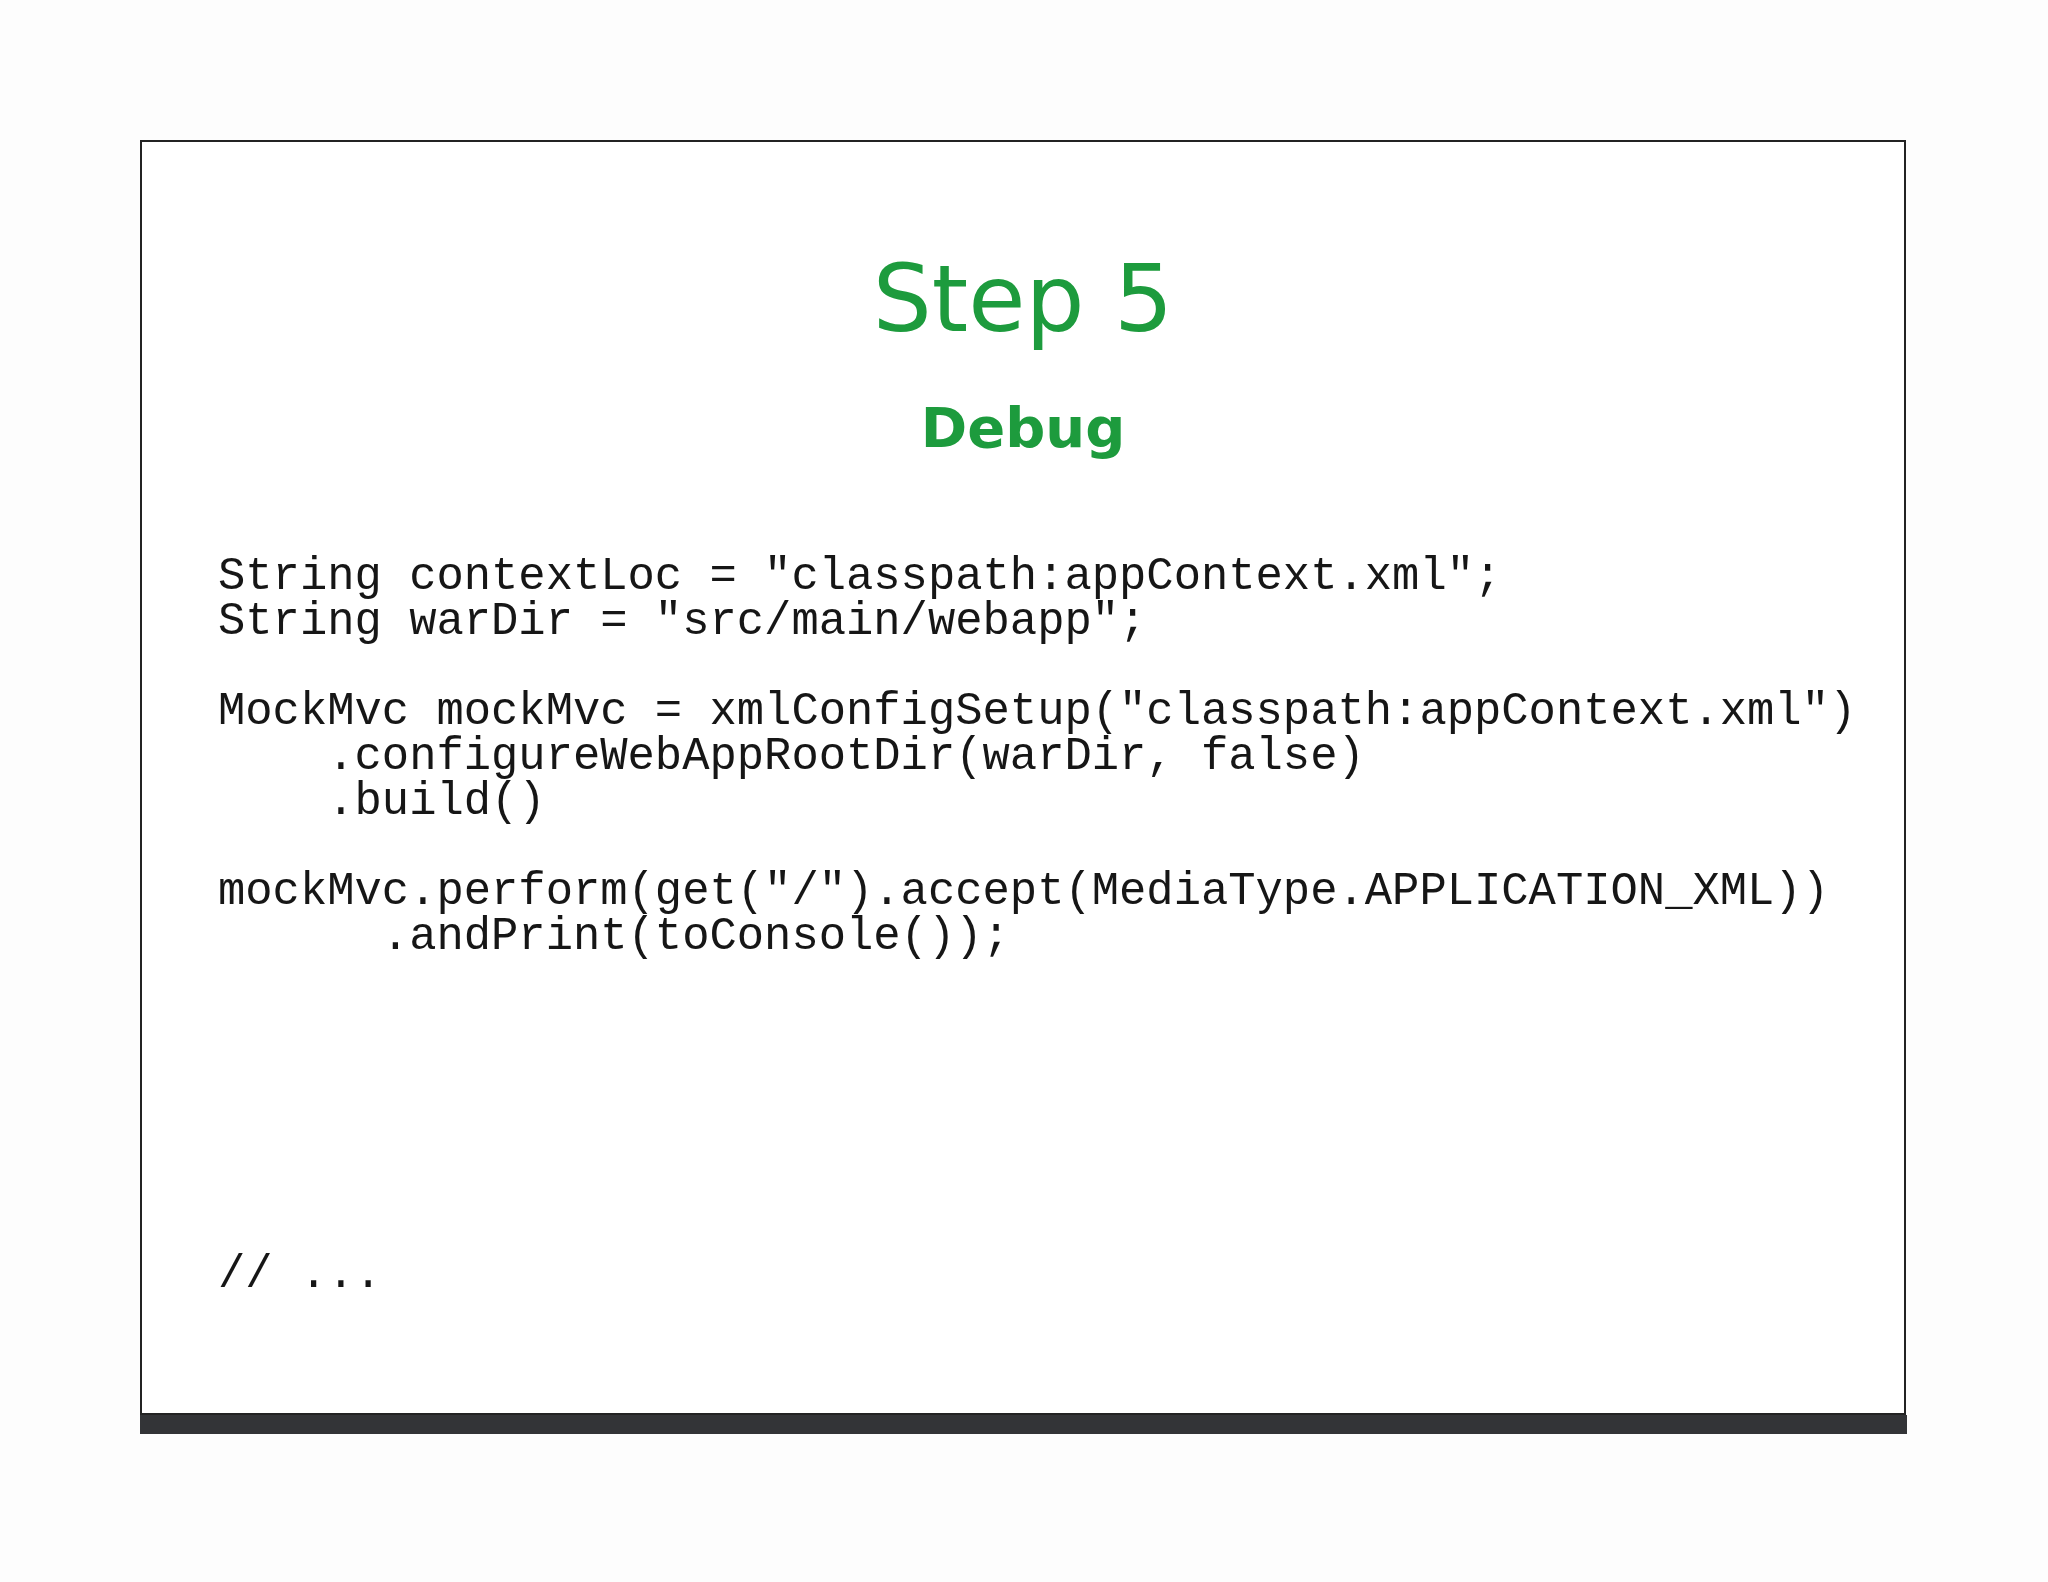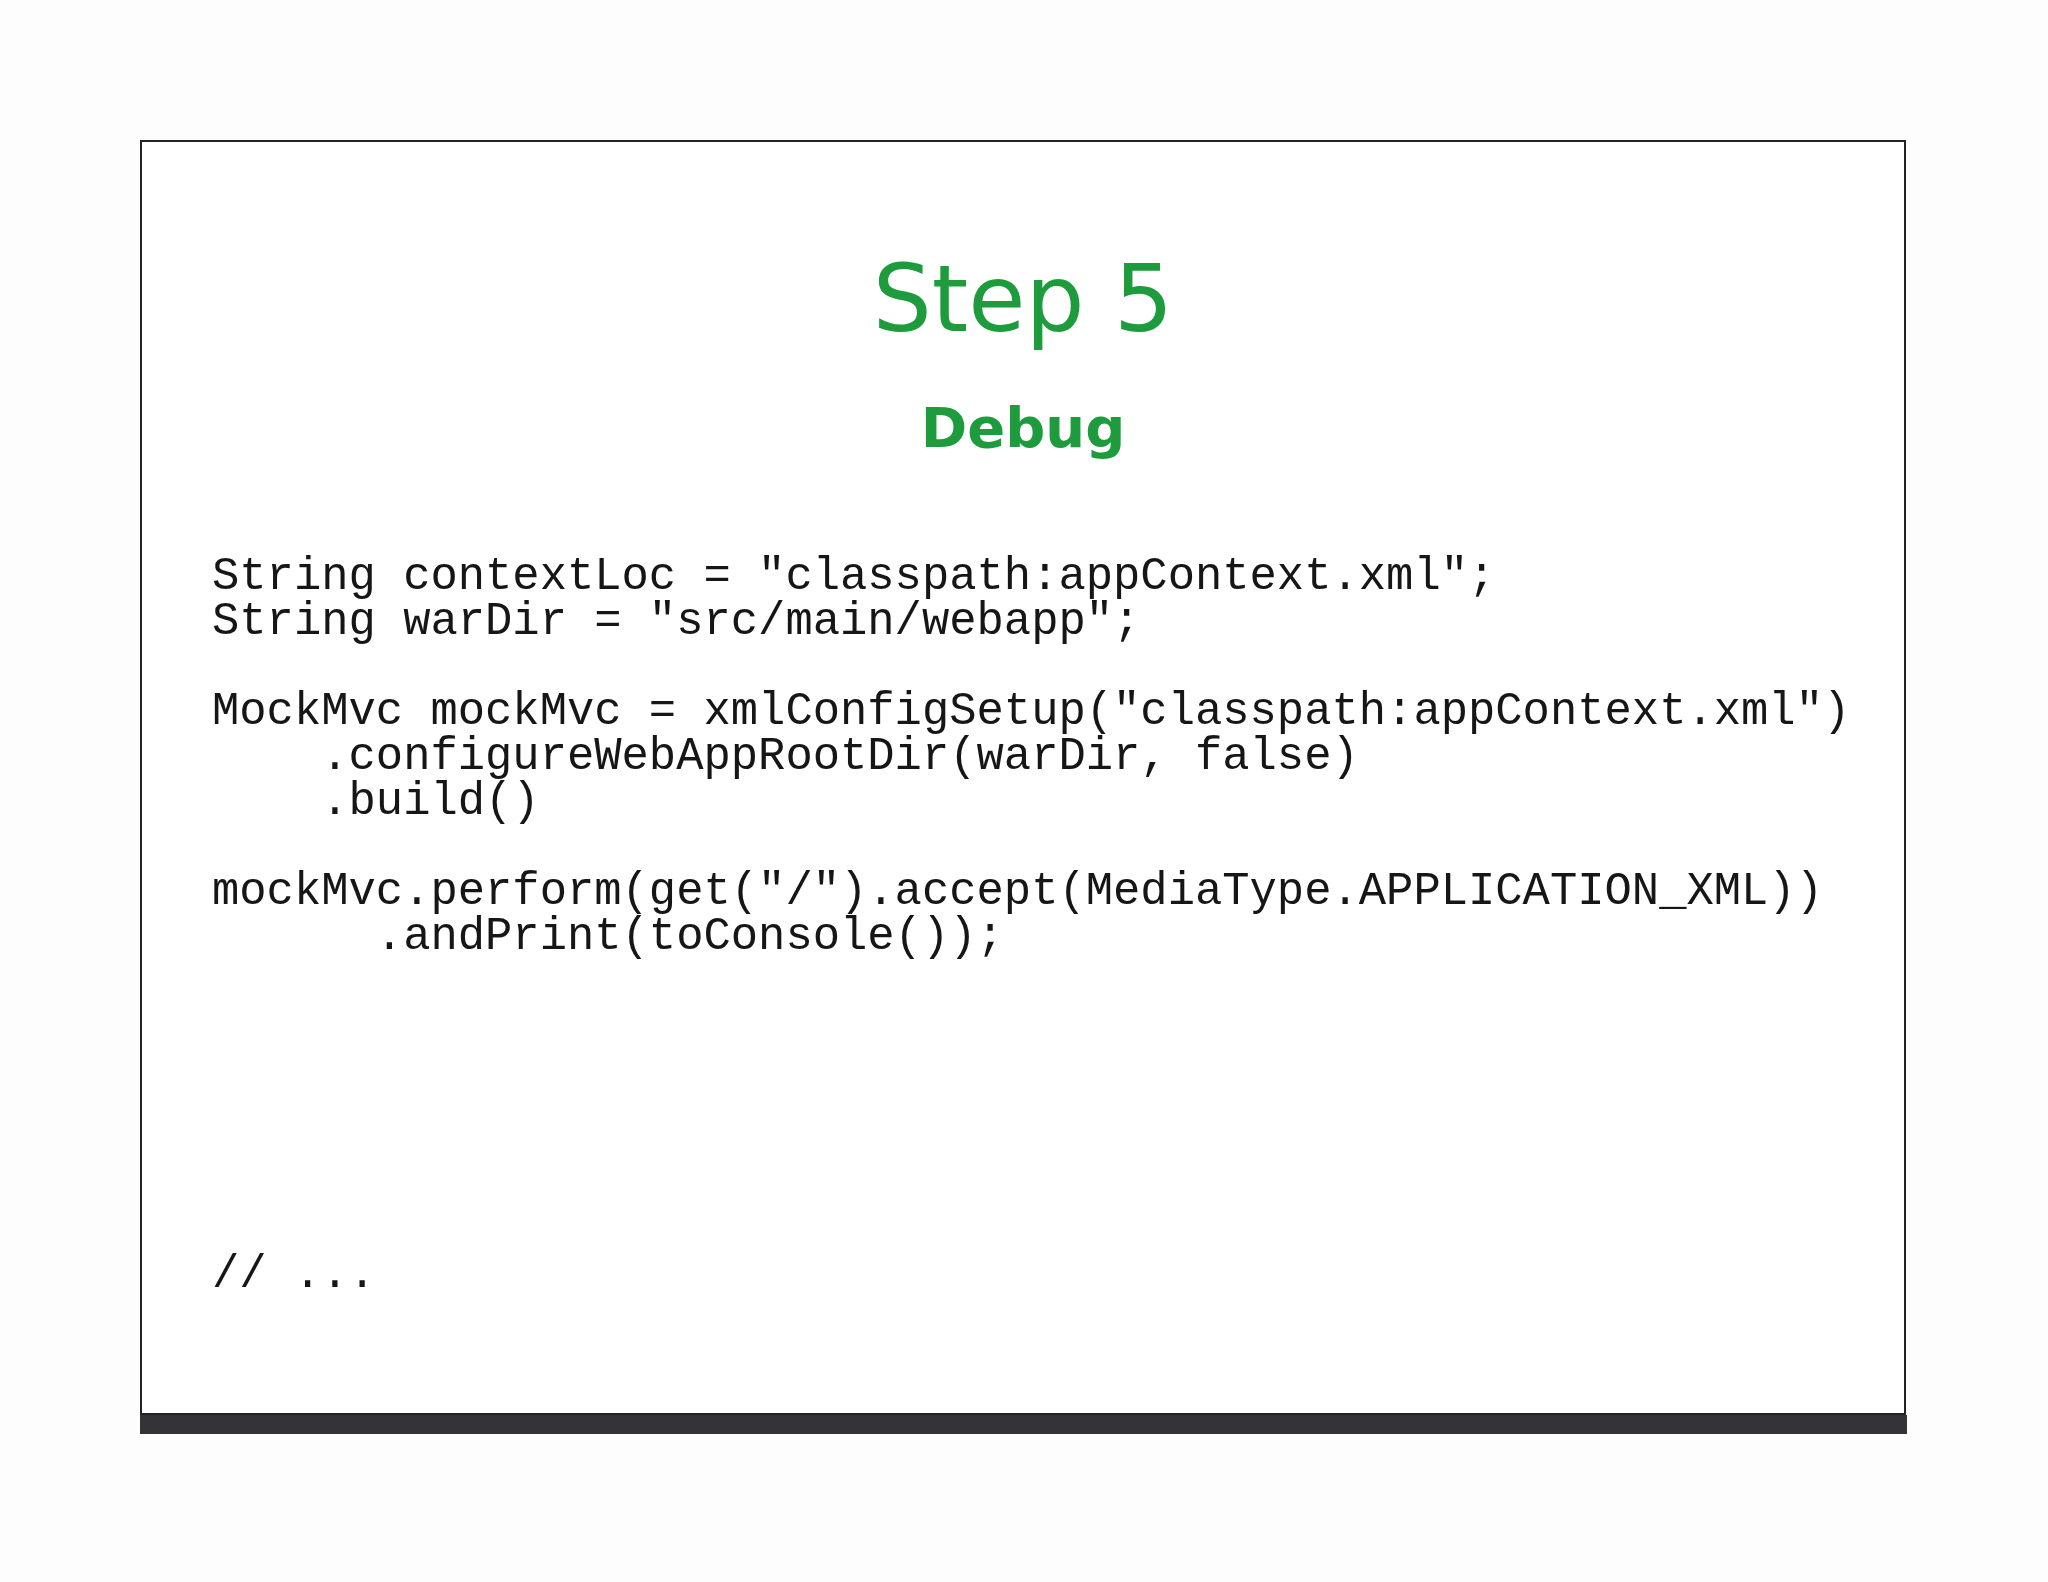--- a/index.html
+++ b/index.html
@@ -46,21 +46,21 @@
     top:258px;
     text-align:center;
     font-size:56px;
     line-height:56px;
     font-weight:bold;
     color:var(--accent-green);
     white-space:nowrap;
   }
   pre.code{
     position:absolute;
-    left:70px;
+    left:76px;
     font-family:"Liberation Mono","DejaVu Sans Mono", monospace;
     font-size:45.5px;
     line-height:45px;
     color:var(--code-text);
     white-space:pre;
   }
   pre.code-main{ top:413px; }
   pre.code-comment{ top:1111px; }
   .footer-bar{
     position:absolute;

